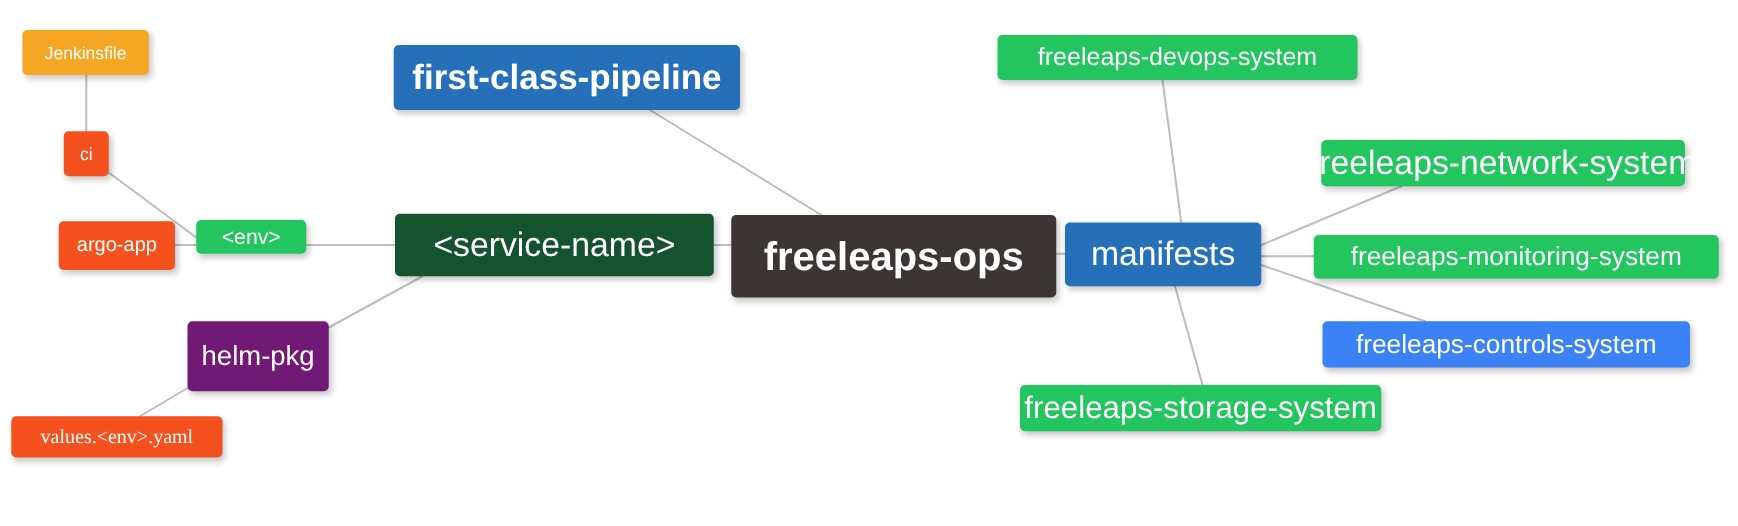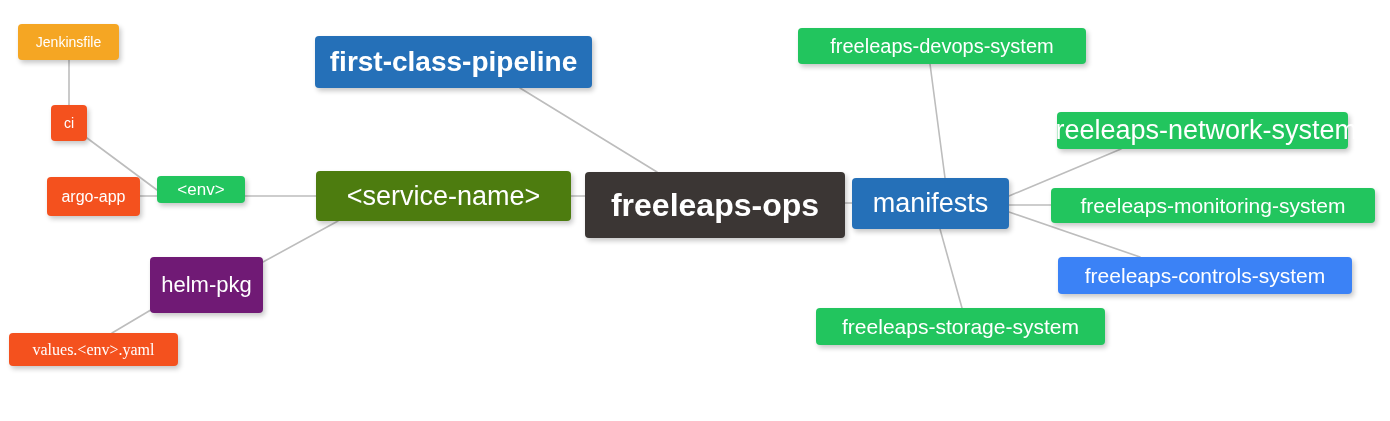--- a/index.html
+++ b/index.html
@@ -67,21 +67,21 @@
       </div>
       <div class="node" style="left: 51px; top: 105px; width: 36px; height: 36px; background: rgb(244, 81, 30); font-size: 14px;">
         <span class="node-label">ci</span>
       </div>
       <div class="node" style="left: 31px; top: 177px; width: 93px; height: 39px; background: rgb(244, 81, 30); font-size: 16px; margin-left: 16px;">
         <span class="node-label">argo-app</span>
       </div>
       <div class="node" style="left: 157px; top: 176px; width: 88px; height: 27px; background: rgb(34, 197, 94); font-size: 17px;">
         <span class="node-label">&lt;env&gt;</span>
       </div>
-      <div class="node" style="left: 316px; top: 171px; width: 255px; height: 50px; background: #4d7c0f; font-size: 27px;">
+      <div class="node" style="left: 316px; top: 171px; width: 255px; height: 50px; background: #14532d; font-size: 27px;">
         <span class="node-label">&lt;service-name&gt;</span>
       </div>
       <div class="node" style="left: 315px; top: 36px; width: 277px; height: 52px; background: rgb(37, 112, 184); font-size: 28px; font-weight: bold;">
         <span class="node-label">first-class-pipeline</span>
       </div>
       <div class="node" style="left: 150px; top: 257px; width: 113px; height: 56px; background: #701a75; font-size: 22px;">
         <span class="node-label">helm-pkg</span>
       </div>
       <div class="node" style="left: 9px; top: 333px; width: 169px; height: 33px; background: rgb(244, 81, 30); font-size: 16px; font-family: Liberation Serif, serif;">
         <span class="node-label">values.&lt;env&gt;.yaml</span>
@@ -97,17 +97,17 @@
       </div>
       <div class="node" style="left: 1057px; top: 112px; width: 291px; height: 37px; background: rgb(34, 197, 94); font-size: 27px;">
         <span class="node-label">freeleaps-network-system</span>
       </div>
       <div class="node" style="left: 1051px; top: 188px; width: 324px; height: 35px; background: rgb(34, 197, 94); font-size: 21px;">
         <span class="node-label">freeleaps-monitoring-system</span>
       </div>
       <div class="node" style="left: 1058px; top: 257px; width: 294px; height: 37px; background: #3b82f6; font-size: 21px;">
         <span class="node-label">freeleaps-controls-system</span>
       </div>
-      <div class="node" style="left: 816px; top: 308px; width: 289px; height: 37px; background: rgb(34, 197, 94); font-size: 21px;">
+      <div class="node" style="left: 816px; top: 308px; width: 289px; height: 37px; background: rgb(34, 197, 94); font-size: 25px;">
         <span class="node-label">freeleaps-storage-system</span>
       </div>
     </div>
 </div>
 
 </body></html>

